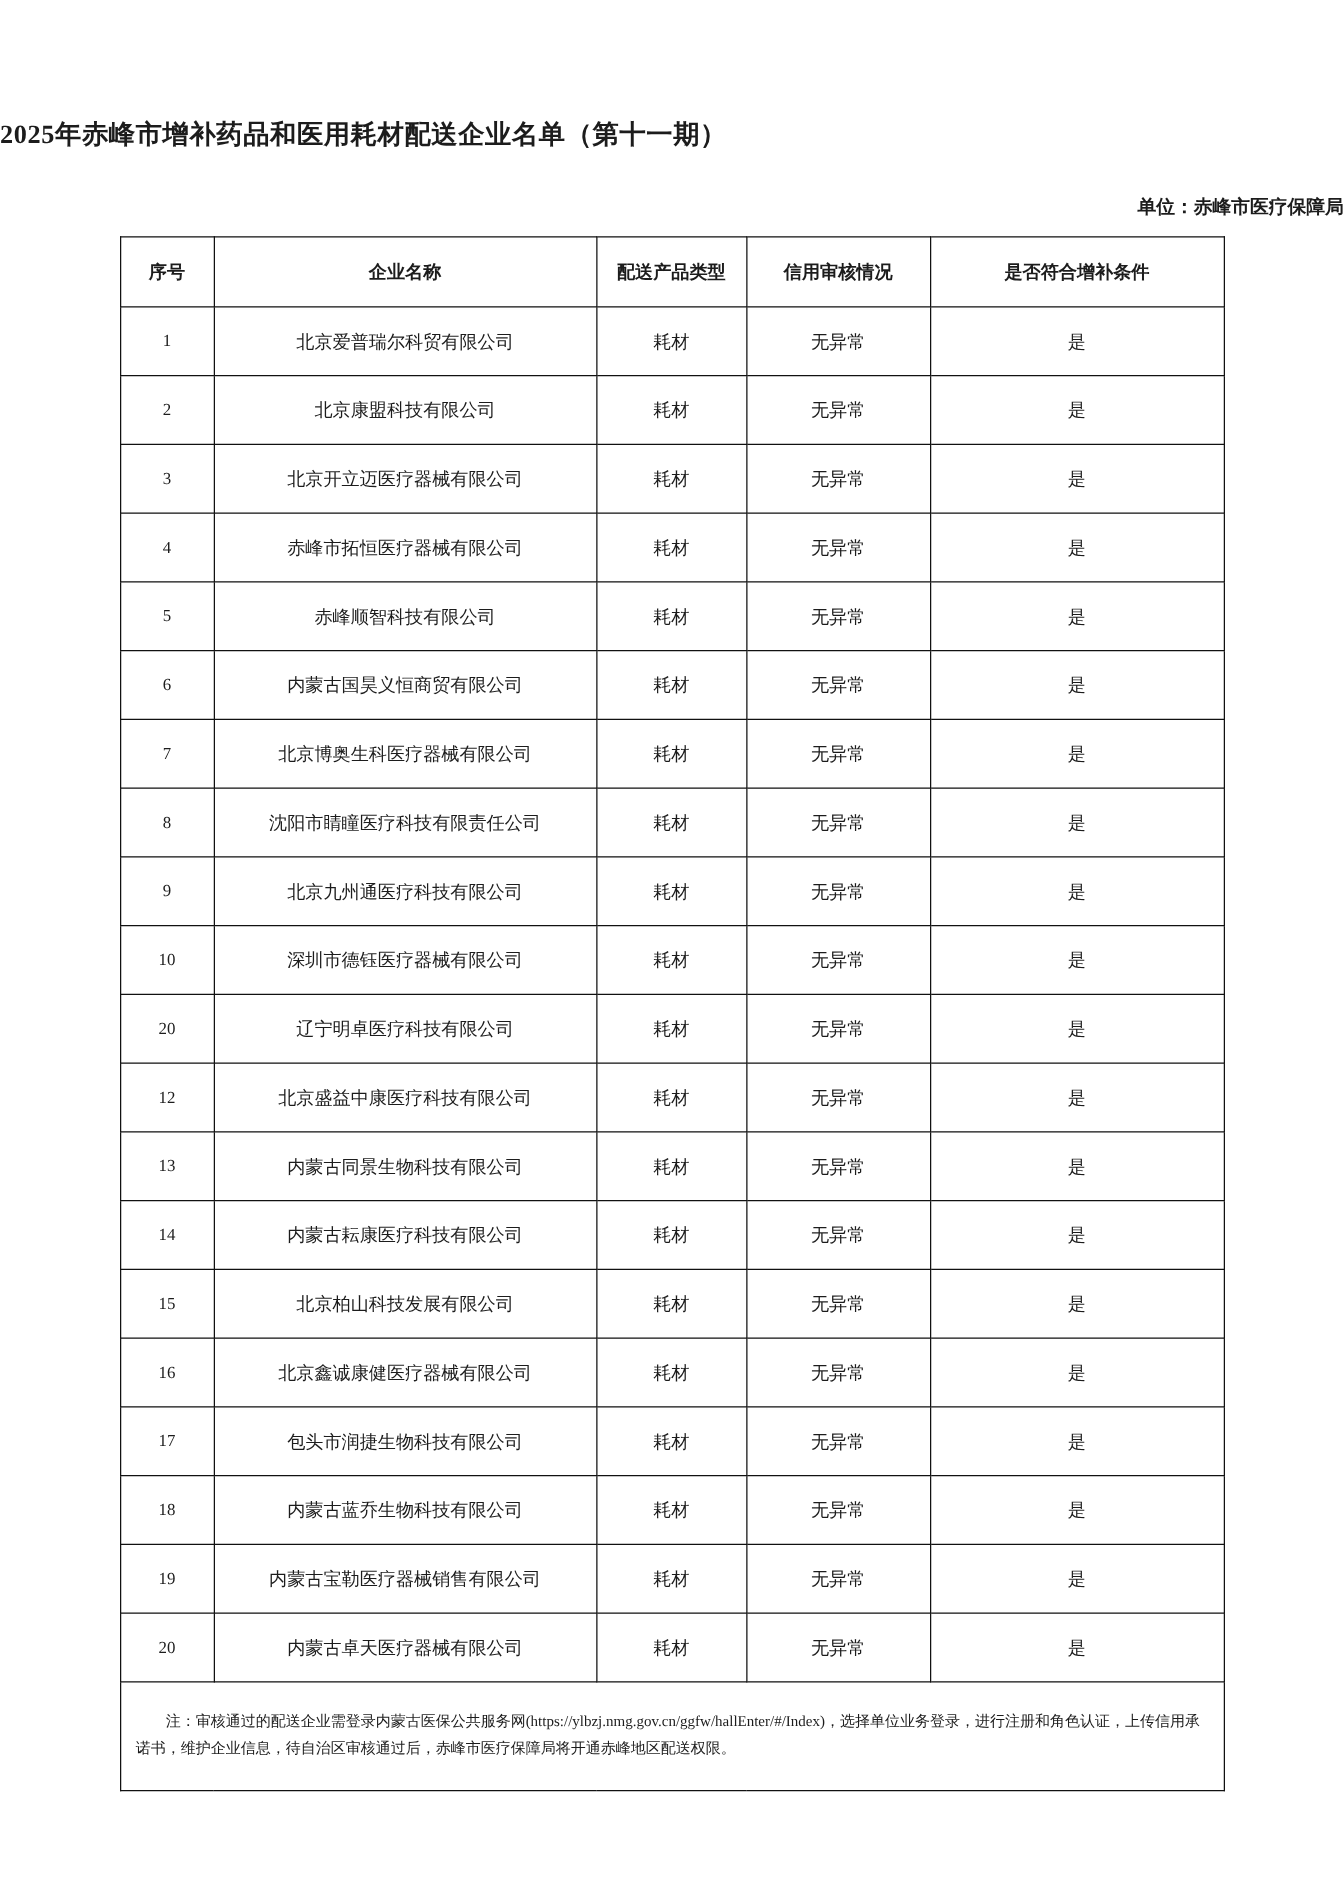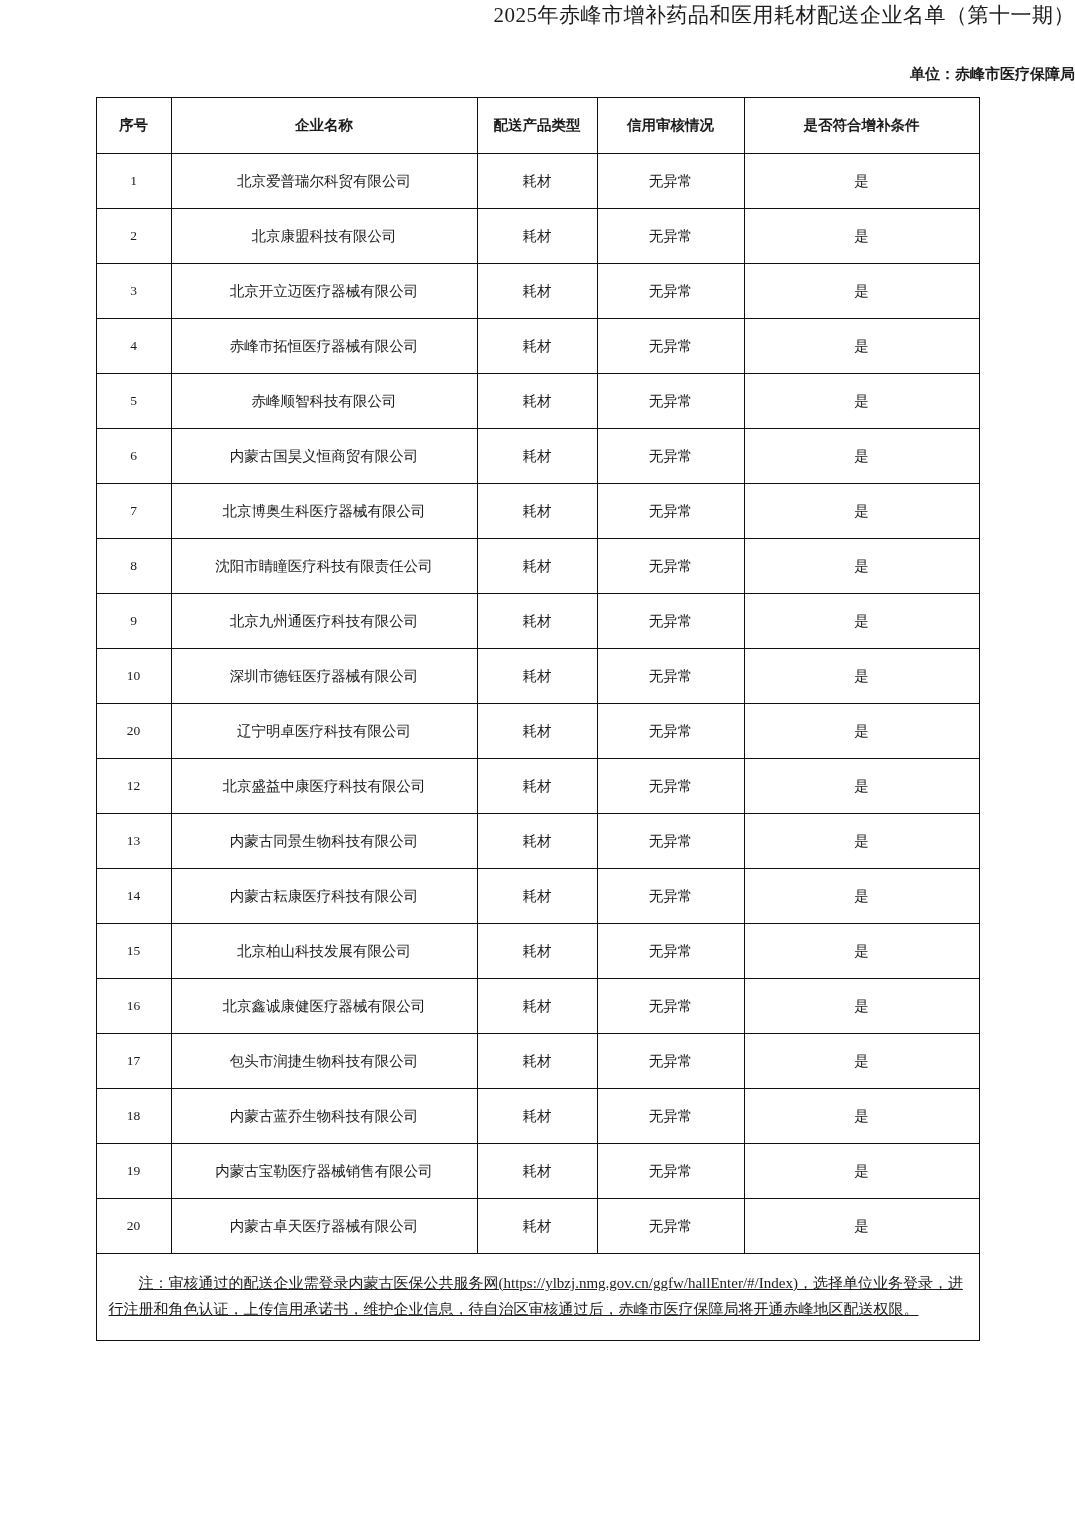--- a/index.html
+++ b/index.html
@@ -10,23 +10,24 @@
     color: #1c1c1c;
   }
   .page {
     position: relative;
     width: 1075px;
     height: 1519px;
     background: #ffffff;
     overflow: hidden;
   }
   .doc-title {
-    text-align: right;
+    padding-top: 92px;
+    text-align: left;
     font-size: 21px;
-    font-weight: normal;
+    font-weight: bold;
     line-height: 30px;
     letter-spacing: 0.5px;
     margin: 0;
   }
   .doc-subtitle {
     margin: 34px 0 0 0;
     text-align: right;
     font-size: 15px;
     font-weight: bold;
     line-height: 20px;
@@ -58,23 +59,22 @@
     font-weight: normal;
   }
   .company-table td.cell-no {
     font-family: "Liberation Serif", "DejaVu Serif", serif;
     font-size: 13.5px;
   }
   .company-table tfoot td.note-cell {
     text-align: left;
     height: 72px;
     padding: 6px 12px 8px 12px;
-    font-size: 15px;
+    font-size: 12px;
     line-height: 1.75;
-    text-decoration: underline;
   }
   .note-text {
     margin: 0;
     text-indent: 2em;
     word-break: break-all;
   }
 </style>
 </head>
 <body>
 

